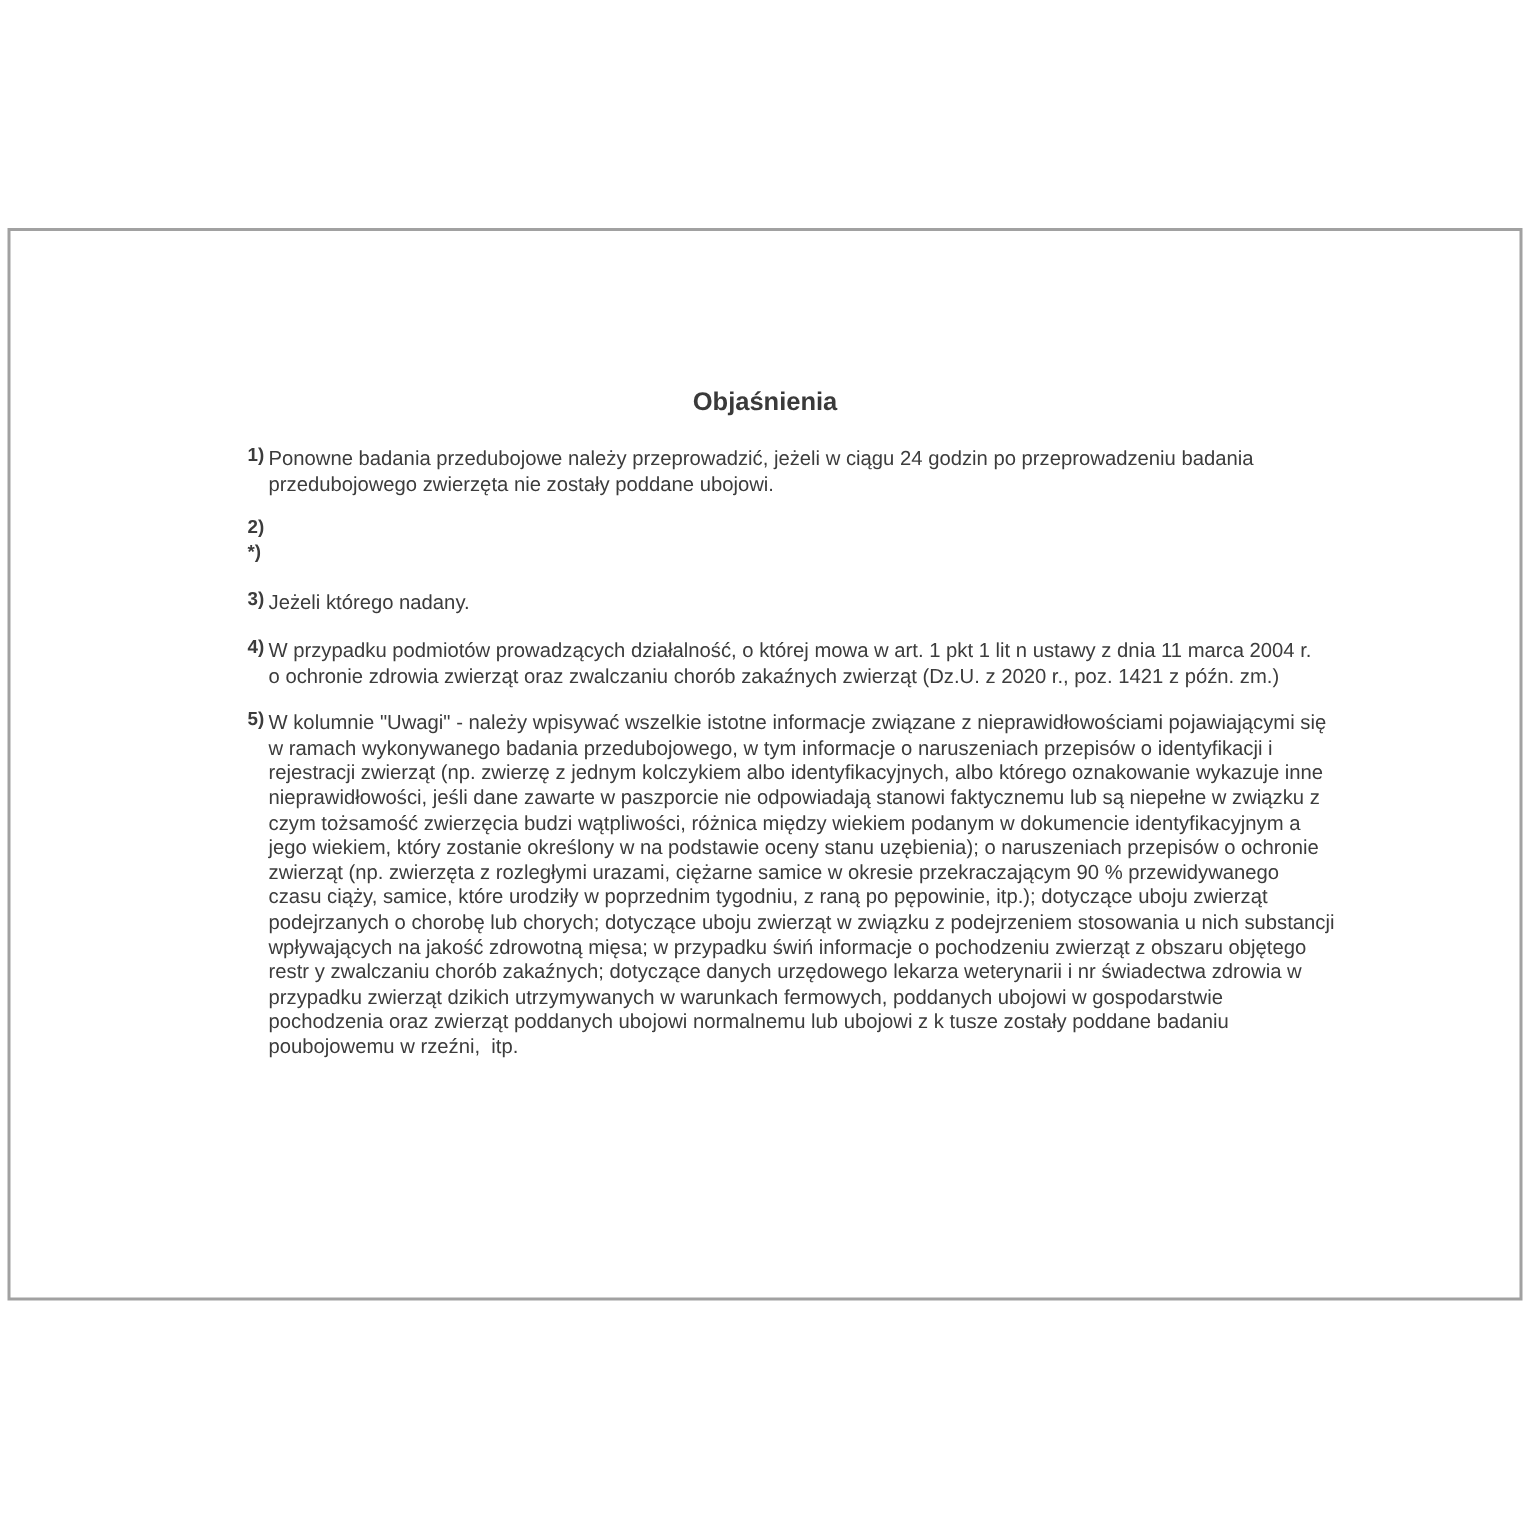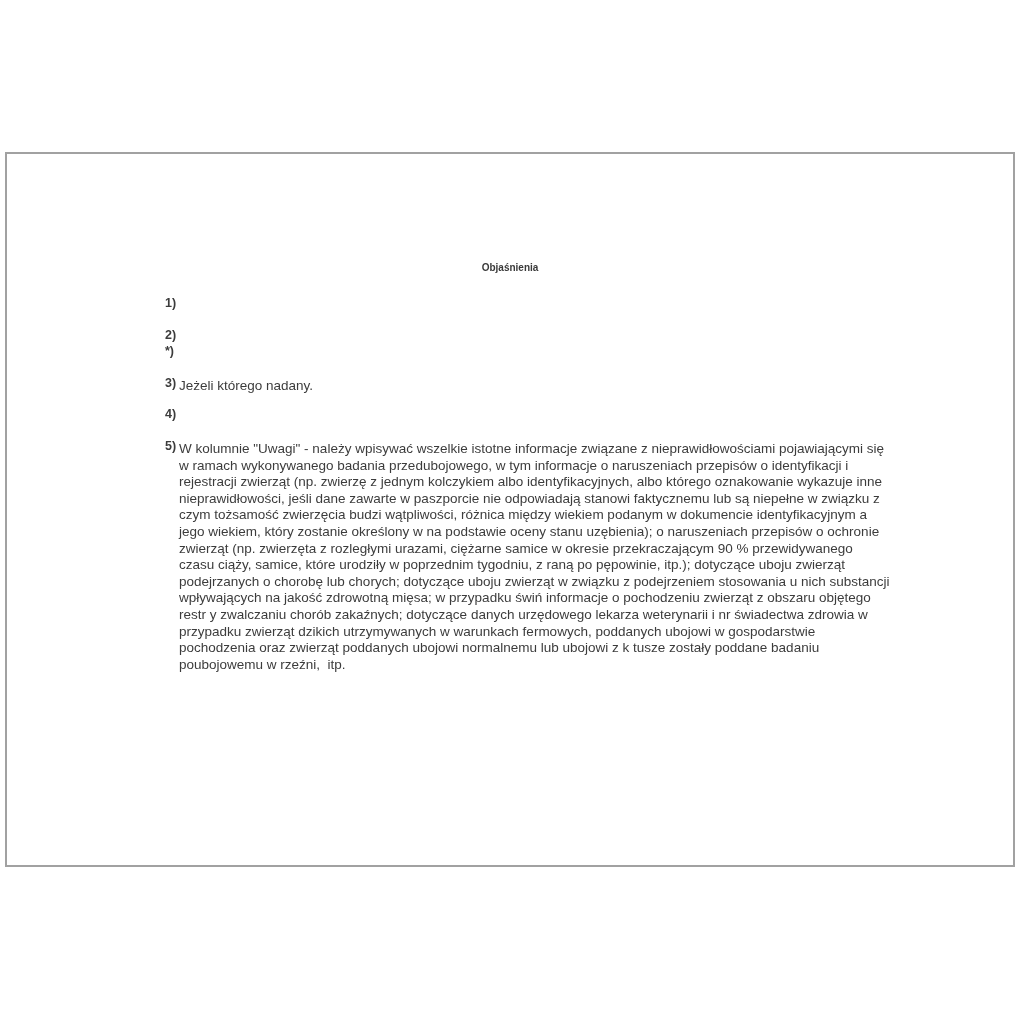--- a/index.html
+++ b/index.html
@@ -19,21 +19,21 @@
     top: 152px;
     width: 1010px;
     height: 715px;
     box-sizing: border-box;
     border: 2px solid #a1a1a1;
     background: #ffffff;
   }
   .page-title {
     margin-top: 105px;
     text-align: center;
-    font-size: 10px;
+    font-size: 17px;
     line-height: 17px;
     font-weight: bold;
     color: #3a3a3a;
   }
   .footnotes {
     margin: 22px 30px 0 158px;
     color: #3c3c3c;
     font-size: 13.5px;
     line-height: 16.6px;
   }
@@ -58,37 +58,41 @@
 </style>
 </head>
 <body>
 
 <div class="page">
   <div class="page-title">Objaśnienia</div>
   <div class="footnotes">
 
     <div class="fn">
       <span class="fn-marker">1)</span>
+      <span class="fn-text">Ponowne badania przedubojowe należy przeprowadzić, jeżeli w ciągu 24 godzin po przeprowadzeniu badania
+przedubojowego zwierzęta nie zostały poddane ubojowi.</span>
     </div>
 
     <div class="fn">
       <span class="fn-marker">2)</span>
     </div>
 
     <div class="fn attached">
       <span class="fn-marker">*)</span>
     </div>
 
     <div class="fn">
       <span class="fn-marker">3)</span>
       <span class="fn-text">Jeżeli którego nadany.</span>
     </div>
 
     <div class="fn">
       <span class="fn-marker">4)</span>
+      <span class="fn-text">W przypadku podmiotów prowadzących działalność, o której mowa w art. 1 pkt 1 lit n ustawy z dnia 11 marca 2004 r.
+o ochronie zdrowia zwierząt oraz zwalczaniu chorób zakaźnych zwierząt (Dz.U. z 2020 r., poz. 1421 z późn. zm.)</span>
     </div>
 
     <div class="fn">
       <span class="fn-marker">5)</span>
       <span class="fn-text">W kolumnie "Uwagi" - należy wpisywać wszelkie istotne informacje związane z nieprawidłowościami pojawiającymi się
 w ramach wykonywanego badania przedubojowego, w tym informacje o naruszeniach przepisów o identyfikacji i
 rejestracji zwierząt (np. zwierzę z jednym kolczykiem albo identyfikacyjnych, albo którego oznakowanie wykazuje inne
 nieprawidłowości, jeśli dane zawarte w paszporcie nie odpowiadają stanowi faktycznemu lub są niepełne w związku z
 czym tożsamość zwierzęcia budzi wątpliwości, różnica między wiekiem podanym w dokumencie identyfikacyjnym a
 jego wiekiem, który zostanie określony w na podstawie oceny stanu uzębienia); o naruszeniach przepisów o ochronie

